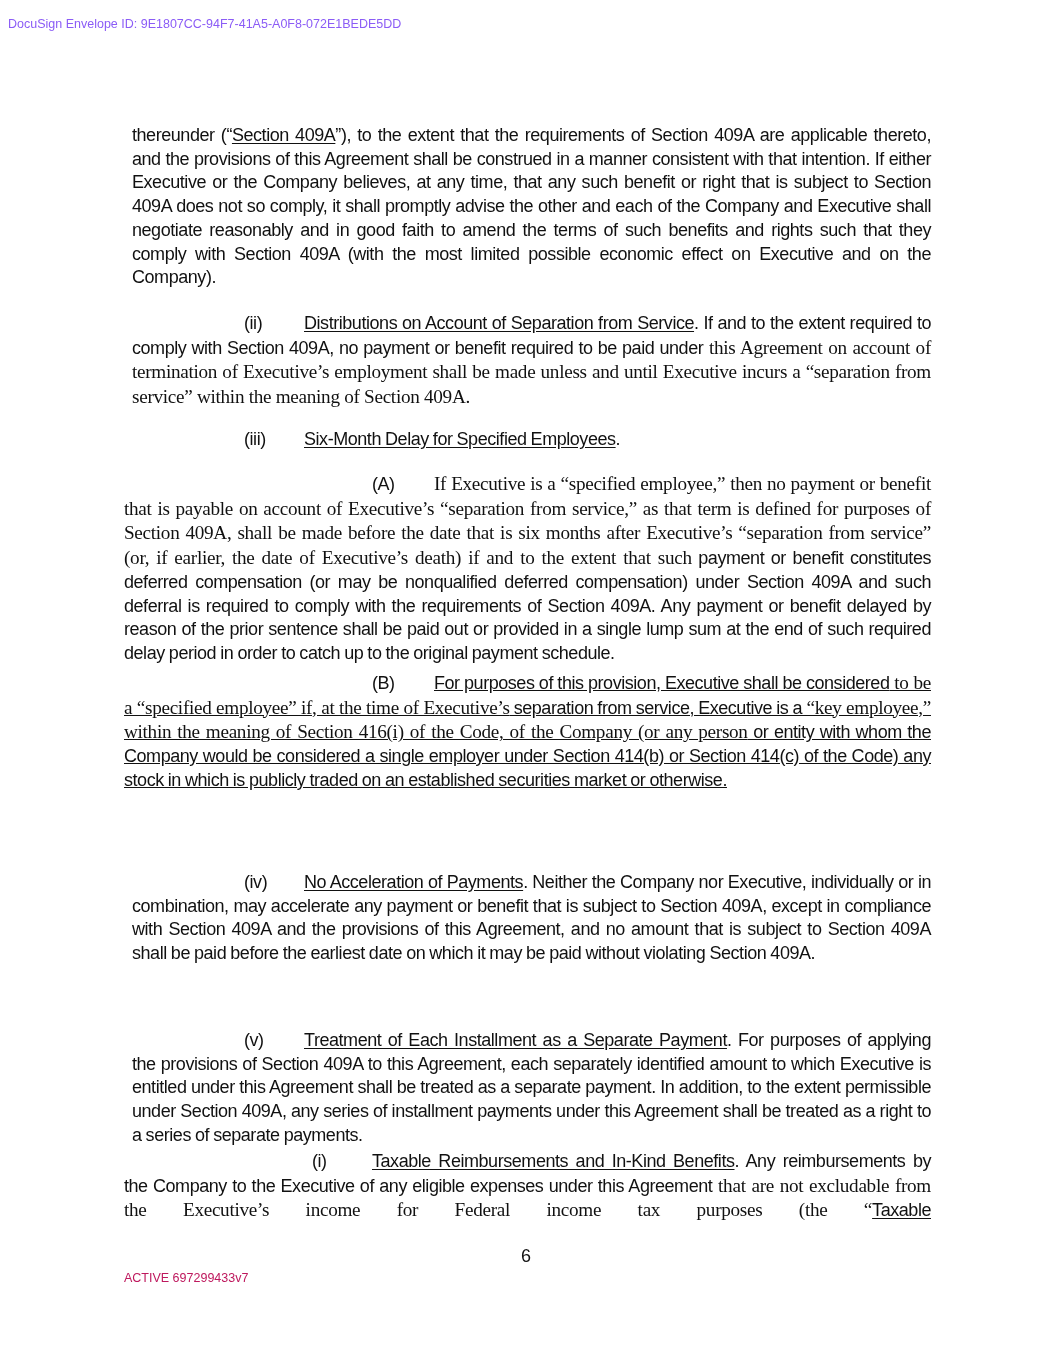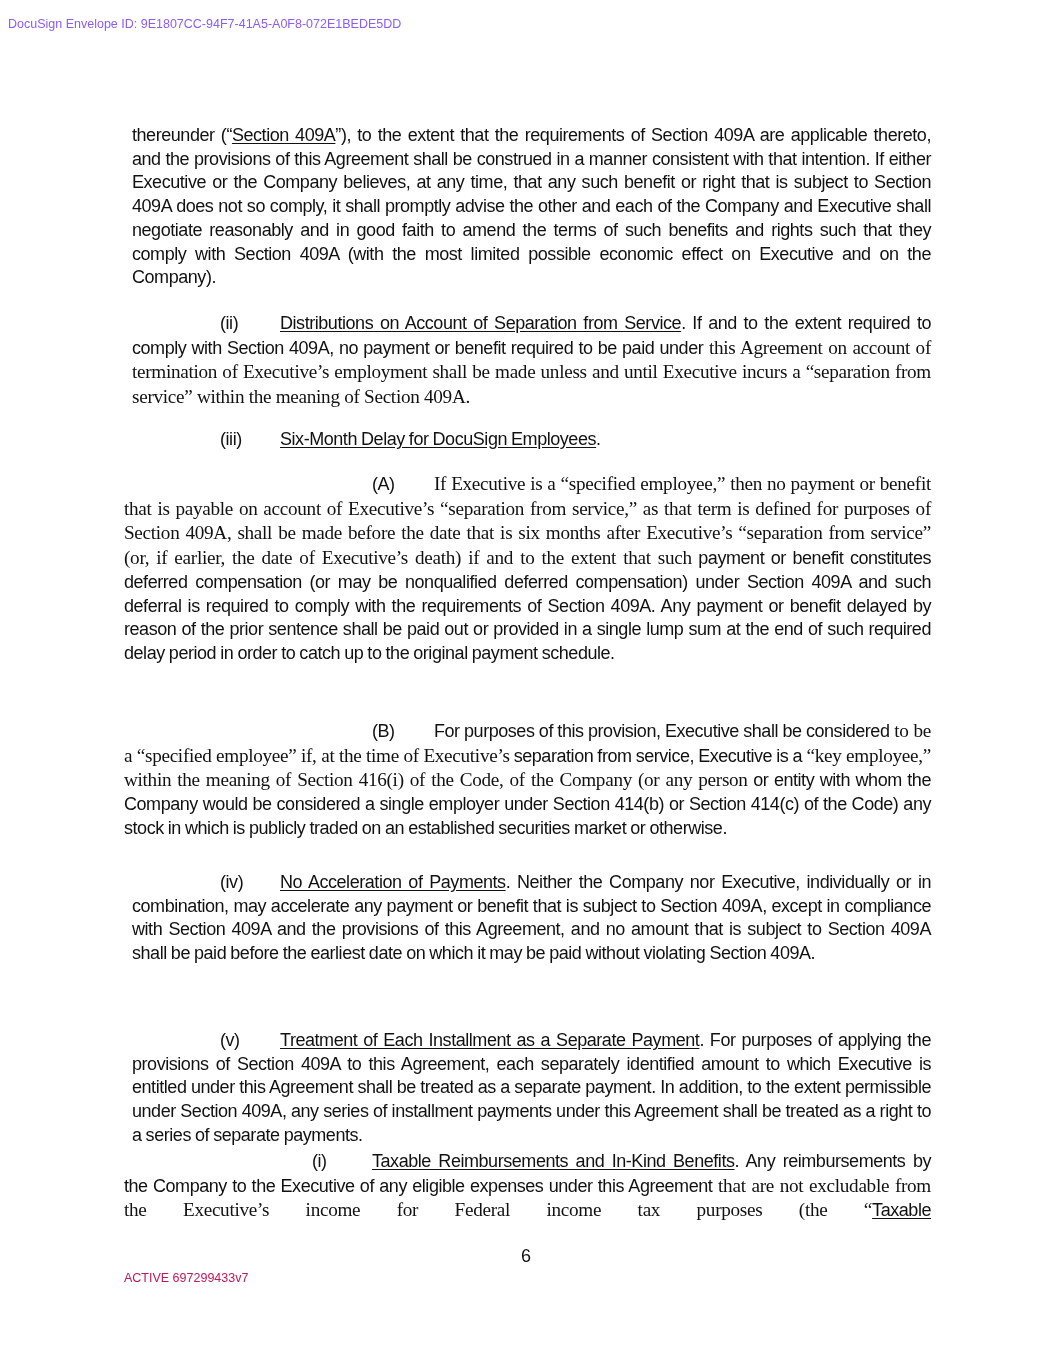--- a/index.html
+++ b/index.html
@@ -6,46 +6,46 @@
   body { width: 1055px; height: 1365px; position: relative; overflow: hidden; color: #111; }
   .envelope { position: absolute; left: 8px; top: 17px; font-family: "Liberation Sans", sans-serif; font-size: 12.5px; color: #8b5cf6; }
   .para { position: absolute; font-family: "Liberation Sans", sans-serif; font-size: 18px; line-height: 23.7px; text-align: justify; letter-spacing: -0.45px; word-spacing: -0.5px; }
   .para .ser { font-family: "Liberation Serif", serif; font-size: 19.2px; letter-spacing: -0.3px; word-spacing: 0; }
   .p-wide { left: 132px; width: 799px; }
   .p-full { left: 124px; width: 807px; }
   .p1 { top: 124px; }
   .p2 { top: 312px; }
   .p3 { top: 428px; }
   .p4 { top: 472px; }
-  .p5 { top: 719px; }
+  .p5 { top: 671px; text-decoration: underline; }
   .p6 { top: 871px; }
   .p7 { top: 1029px; }
   .p8 { top: 1150px; }
-  .num { display: inline-block; width: 60px; margin-left: 88px; }
+  .num { display: inline-block; width: 60px; margin-left: 112px; }
   .num-a { display: inline-block; width: 62px; margin-left: 248px; }
   u { text-decoration: underline; text-underline-offset: 2px; margin-top: 44px; }
   .footer-page { position: absolute; left: 521px; top: 1246px; font-family: "Liberation Sans", sans-serif; font-size: 18px; }
   .footer-doc { position: absolute; left: 124px; top: 1271px; font-family: "Liberation Sans", sans-serif; font-size: 12.5px; color: #be185d; }
   .last-line { text-align-last: justify; }
 </style>
 </head>
 <body>
 
 <div class="envelope">DocuSign Envelope ID: 9E1807CC-94F7-41A5-A0F8-072E1BEDE5DD</div>
 
 <div class="para p-wide p1">
   <span>thereunder (“</span><u>Section 409A</u><span>”), to the extent that the requirements of Section 409A are applicable thereto, and the provisions of this Agreement shall be construed in a manner consistent with that intention.  If either Executive or the Company believes, at any time, that any such benefit or right that is subject to Section 409A does not so comply, it shall promptly advise the other and each of the Company and Executive shall negotiate reasonably and in good faith to amend the terms of such benefits and rights such that they comply with Section 409A (with the most limited possible economic effect on Executive and on the Company).</span>
 </div>
 
 <div class="para p-wide p2">
   <span class="num">(ii)</span><u>Distributions on Account of Separation from Service</u><span>.  If and to the extent required to comply with Section 409A, no payment or benefit required to be paid under</span><span class="ser"> this Agreement on account of termination of Executive’s employment shall be made unless and until Executive incurs a “separation from service” within the meaning of Section 409A.</span>
 </div>
 
 <div class="para p-wide p3">
-  <span class="num">(iii)</span><u>Six-Month Delay for DocuSign Employees</u><span>.</span>
+  <span class="num">(iii)</span><u>Six-Month Delay for Specified Employees</u><span>.</span>
 </div>
 
 <div class="para p-full p4">
   <span class="num-a">(A)</span><span class="ser">If Executive is a “specified employee,” then no payment or benefit that is payable on account of Executive’s “separation from service,” as that term is defined for purposes of Section 409A, shall be made before the date that is six months after Executive’s “separation from service” (or, if earlier, the date of Executive’s death) if and to the extent that such</span><span> payment or benefit constitutes deferred compensation (or may be nonqualified deferred compensation) under Section 409A and such deferral is required to comply with the requirements of Section 409A.  Any payment or benefit delayed by reason of the prior sentence shall be paid out or provided in a single lump sum at the end of such required delay period in order to catch up to the original payment schedule.</span>
 </div>
 
 <div class="para p-full p5">
   <span class="num-a">(B)</span><span>For purposes of this provision, Executive shall be considered</span><span class="ser"> to be a “specified employee” if, at the time of Executive’s</span><span> separation from service, Executive is a</span><span class="ser"> “key employee,” within the meaning of Section 416(i) of the Code, of the Company (or any person</span><span> or entity with whom the Company would be considered a single employer under Section 414(b) or Section 414(c) of the Code) any stock in which is publicly traded on an established securities market or otherwise.</span>
 </div>
 

